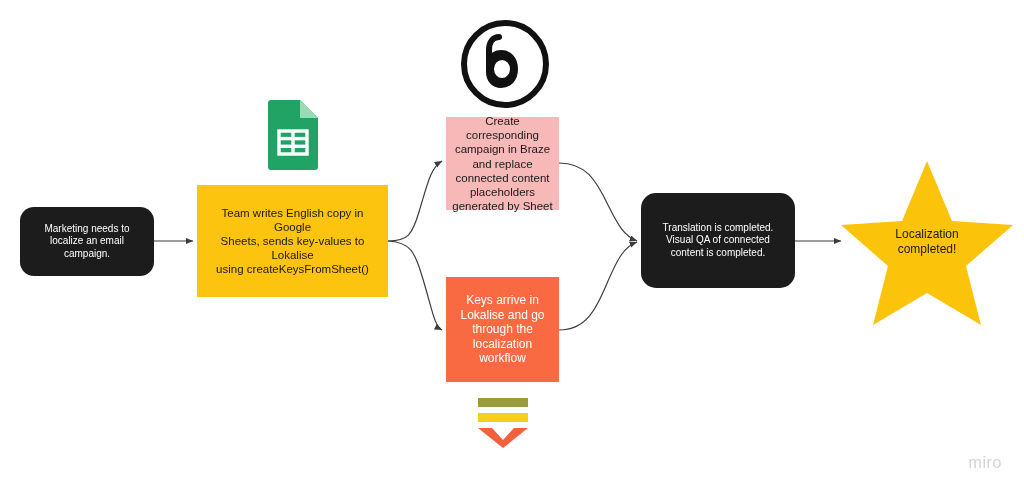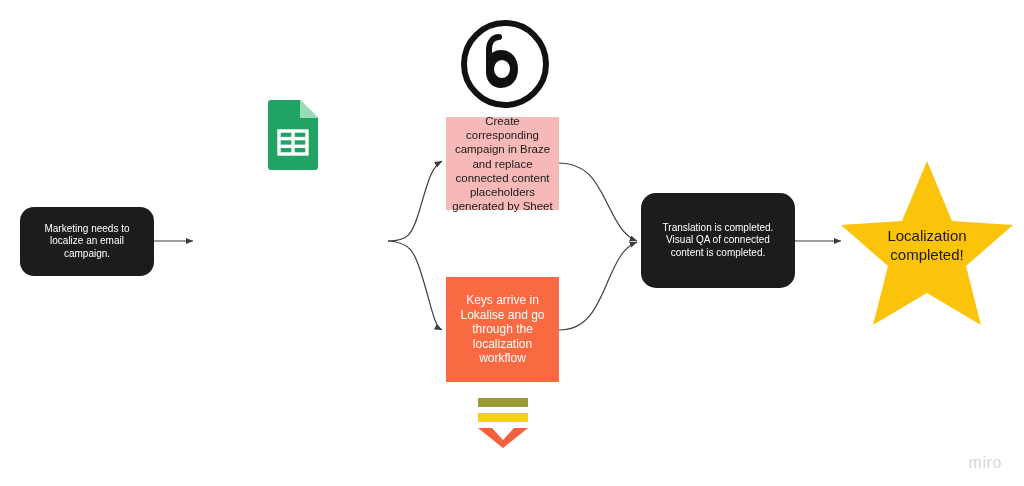--- a/index.html
+++ b/index.html
@@ -72,21 +72,21 @@
     position: absolute;
   }
   .node-star svg {
     display: block;
   }
   .star-label {
     position: absolute;
     width: 120px;
     text-align: center;
     color: #1a1a1a;
-    font-size: 15px;
+    font-size: 12px;
     line-height: 1.25;
     white-space: pre-line;
   }
   
   .logo {
     position: absolute;
   }
   .logo svg {
     display: block;
   }
@@ -124,20 +124,25 @@
 
     <path d="M795,241 L841,241" fill="none" stroke="#3d3d3d" stroke-width="1.2" marker-end="url(#arrowhead)"></path>
   </svg>
 
   <div class="node node-dark" style="left:20px; top:207px; width:134px; height:69px;">
     <span class="node-text">Marketing needs to
 localize an email
 campaign.</span>
   </div>
 
+  <div class="node node-yellow" style="left:197px; top:185px; width:191px; height:112px;">
+    <span class="node-text">Team writes English copy in Google
+Sheets, sends key-values to Lokalise
+using createKeysFromSheet()</span>
+  </div>
 
   <div class="node node-pink" style="left:446px; top:117px; width:113px; height:93px;">
     <span class="node-text">Create
 corresponding
 campaign in Braze
 and replace
 connected content
 placeholders
 generated by Sheet</span>
   </div>

